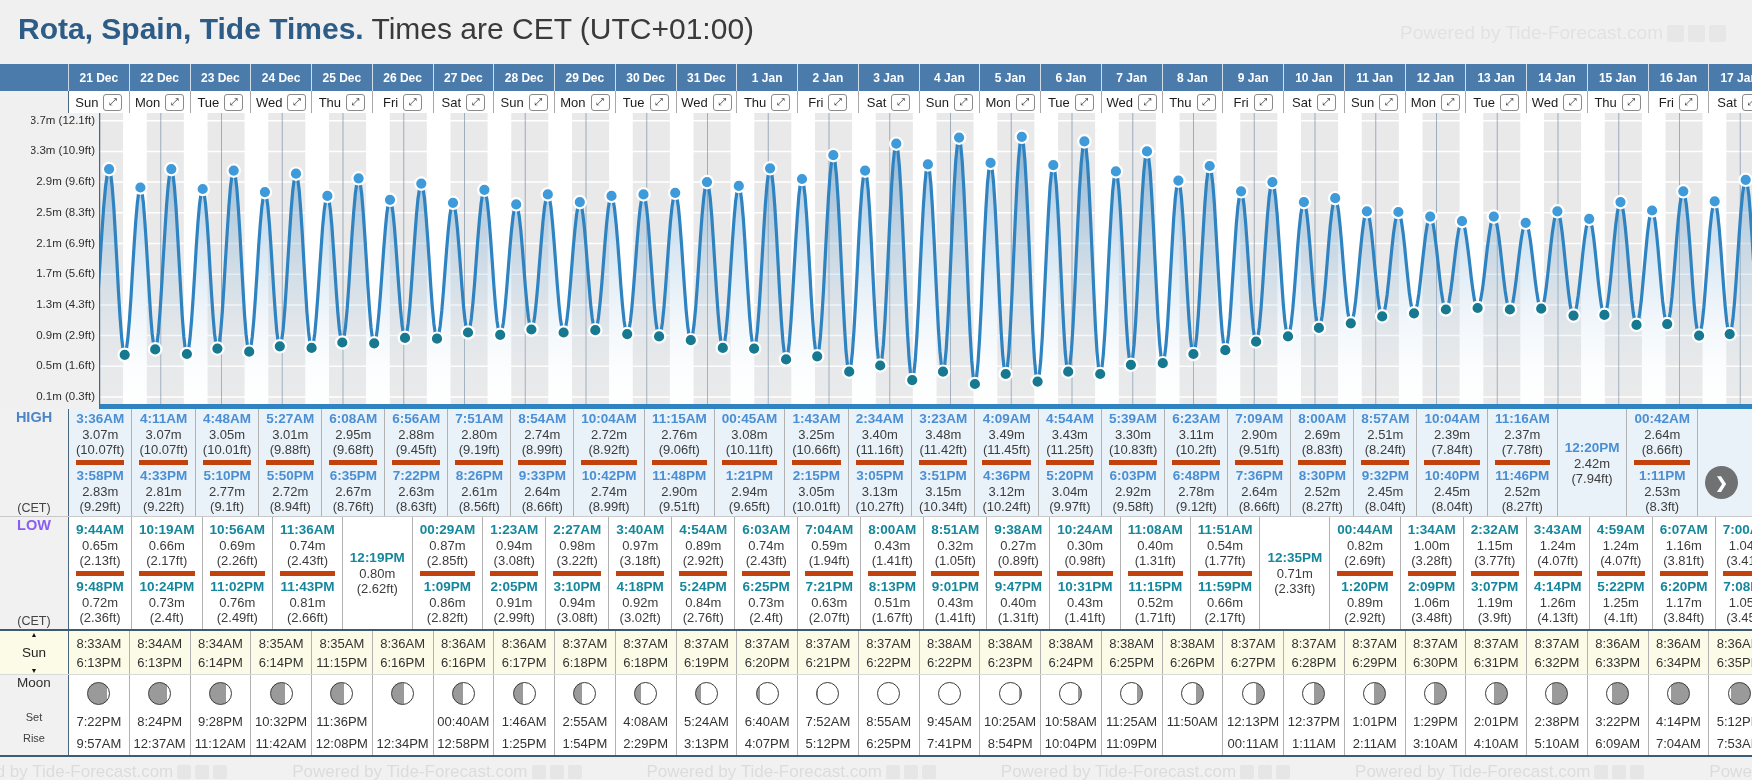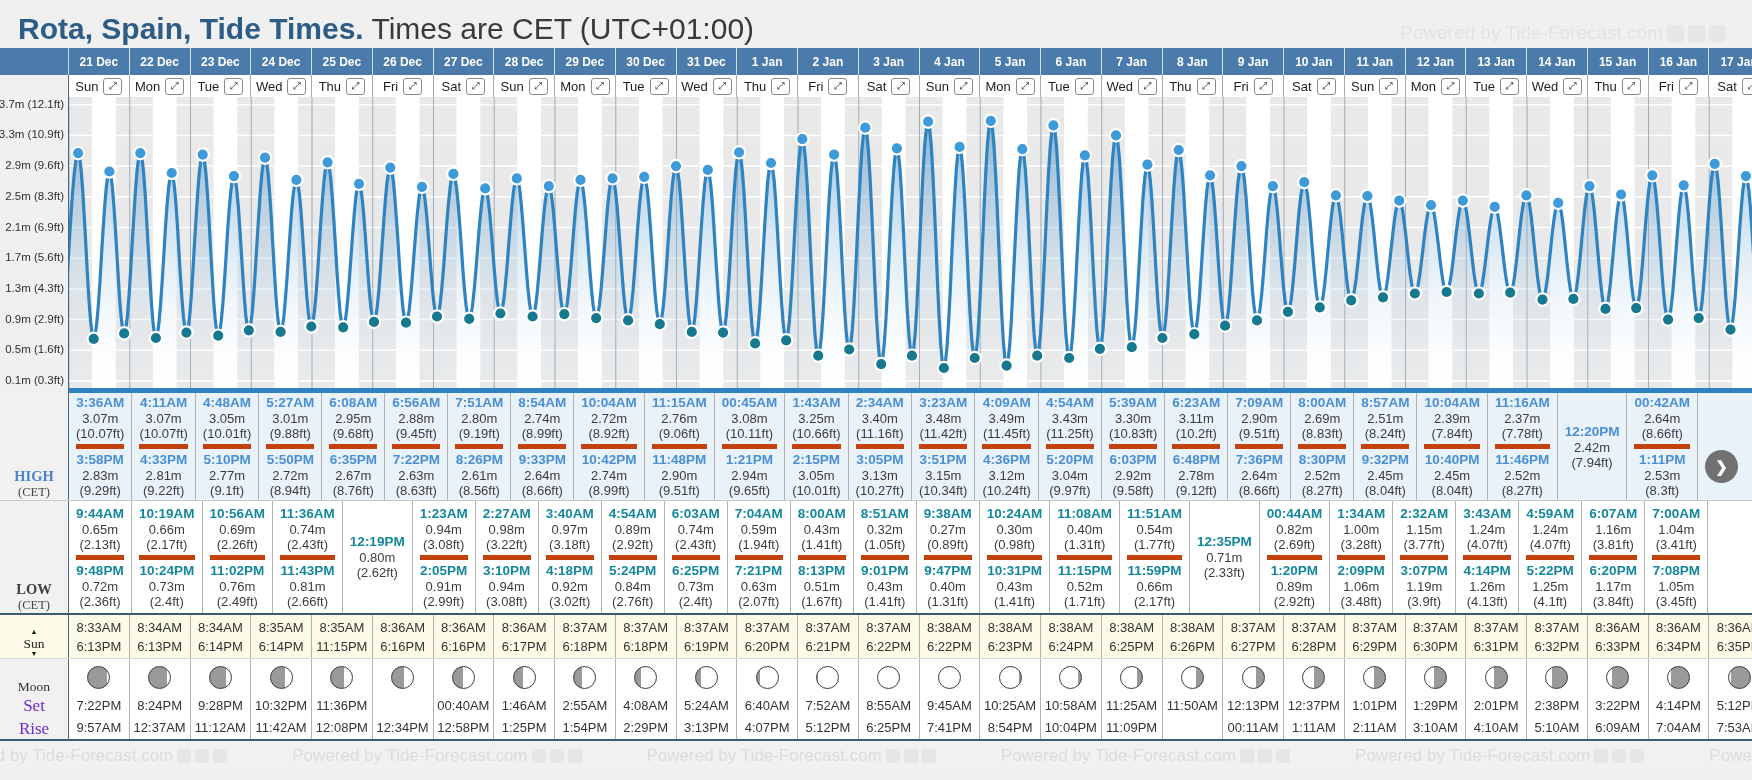--- a/index.html
+++ b/index.html
@@ -1,77 +1,77 @@
 <!DOCTYPE html>
 <html><head>
 <meta charset="utf-8">
 <style>
   html,body{margin:0;padding:0;background:#f0f0f0;font-family:"Liberation Sans",sans-serif;}
   .page{width:1752px;height:780px;overflow:hidden;position:relative;background:#f0f0f0;}
   
-  .topbar{height:48px;position:relative;}
+  .topbar{height:64px;position:relative;}
   .title{position:absolute;left:18px;top:12px;font-size:30px;white-space:nowrap;}
   .title .loc{font-weight:bold;color:#2d5c86;}
   .title .tz{color:#3a3a3a;font-weight:400;}
   .wm-top{position:absolute;right:26px;top:22px;display:flex;align-items:center;color:#e2e2e2;font-size:19px;white-space:nowrap;}
   .tile{width:17px;height:17px;background:#e7e7e7;display:inline-block;border-radius:2px;margin-left:4px;}
   
   .board{width:1752px;overflow:hidden;position:relative;}
   .row{display:flex;width:1770px;}
   .gcell{flex:0 0 69px;box-sizing:border-box;border-right:1.5px solid #49677f;background:#f1f1f1;
-         display:flex;flex-direction:column;align-items:center;justify-content:flex-end;font-family:Liberation Serif, serif;}
+         display:flex;flex-direction:column;align-items:center;justify-content:space-between;}
   .cell{flex:0 0 60.75px;box-sizing:border-box;}
   
   .date-row{height:27px;background:#4a7bab;}
   .date-row .gcell{background:#4a7bab;border-right:1px solid rgba(255,255,255,.7);}
   .date-cell{border-right:1px solid rgba(255,255,255,.75);color:#fff;font-weight:bold;font-size:12px;
              display:flex;align-items:center;justify-content:center;}
   
   .day-row{height:22px;background:#fff;}
   .day-row .gcell{background:#f0f0f0;}
   .day-cell{border-right:1px solid #a8a8a8;display:flex;align-items:center;justify-content:center;
             font-size:13px;color:#1d1d1d;background:#fff;}
   .exp{width:17px;height:15px;border:1px solid #8a8a8a;border-radius:3px;margin-left:5px;font-size:10px;
        line-height:14px;text-align:center;color:#222;background:#fff;cursor:pointer;}
   
-  .chart-row{height:296px;position:relative;display:flex;overflow:hidden;background:#fff;}
+  .chart-row{height:296px;position:relative;display:flex;overflow:hidden;background:#fff;margin-left:31px;}
   .axis-gutter{flex:0 0 69px;position:relative;border-right:1.5px solid #49677f;background:#f0f0f0;box-sizing:border-box;}
   .axis-label{position:absolute;right:4px;font-size:11.5px;color:#2e2e2e;white-space:nowrap;}
   .chart-canvas{flex:0 0 1701px;position:relative;background:#fff;}
   .chart-canvas svg{position:absolute;left:0;top:0;}
   
   .high-row{height:107px;background:#e9f1f9;border-bottom:1px solid #c9c9c9;}
   .low-row{height:112px;background:#fff;}
   .tide-cell{border-right:1px solid #b2b2b2;display:flex;flex-direction:column;justify-content:center;
              text-align:center;padding:3px 0;box-sizing:border-box;}
   .entry{padding:3px 0;margin:0 7px;}
   .entry + .entry{border-top:5px solid #c2410c;}
   .t-time{font-size:13.5px;font-weight:bold;line-height:16px;}
   .high-cell .t-time{color:#4a8fd4;}
   .low-cell .t-time{color:#15879c;}
   .t-m,.t-ft{font-size:13px;color:#3c3c3c;line-height:15px;}
   .lbl-main{font-size:14.5px;font-weight:bold;line-height:17px;}
   .lbl-main.high-c{color:#4a86c8;}
-  .lbl-main.low-c{color:#404040;}
+  .lbl-main.low-c{color:#8b5cf6;}
   .lbl-sub{font-size:12.5px;color:#444;line-height:15px;}
   
   .sun-row{height:43px;background:#fcfbe7;border-top:2px solid #3c5a70;border-bottom:1px solid #d9d9d9;}
   .sun-row .gcell{background:#fcfbe7;}
   .sun-cell{border-right:1px solid #b2b2b2;display:flex;flex-direction:column;justify-content:center;
             text-align:center;font-size:13px;color:#333;line-height:19px;}
   .sun-g .arr{font-size:7px;color:#111;line-height:7px;}
   .sun-g .sun-word{font-size:13.5px;color:#222;line-height:15px;}
   .moon-row{height:36px;background:#fff;}
   .moon-cell{border-right:1px solid #b2b2b2;display:flex;align-items:center;justify-content:center;}
   .moon-disc{width:21px;height:21px;border-radius:50%;border:1.5px solid #3a3a3a;box-sizing:content-box;}
   .set-row{height:21px;background:#fff;}
   .rise-row{height:23px;background:#fff;border-bottom:2px solid #3e5d75;}
   .sr-cell{border-right:1px solid #b2b2b2;display:flex;align-items:center;justify-content:center;
            font-size:13px;color:#333;}
-  .sr-lbl{font-size:17px;color:#6d28d9;}
+  .sr-lbl{font-size:11px;color:#404040;}
   .moon-lbl{font-size:13.5px;color:#2f2f2f;}
   
   .footer{height:30px;background:#f1f1f1;display:flex;align-items:center;overflow:hidden;}
   .wm-item{display:flex;align-items:center;color:#dcdcdc;font-size:17px;white-space:nowrap;flex:0 0 auto;margin-right:65px;}
   .wm-item .tile{width:14px;height:14px;background:#e6e6e6;}
   .wm-item:first-child{margin-left:-62px;}
   
   .next-btn{position:absolute;left:1705px;top:402px;width:33px;height:33px;border-radius:50%;
             background:rgba(95,95,95,.88);color:#fff;border:none;font-size:15px;font-weight:bold;
             display:flex;align-items:center;justify-content:center;cursor:pointer;z-index:6;padding:0;}
@@ -825,20 +825,32 @@
         </div>
         <div class="cell tide-cell low-cell">
           <div class="entry">
             <div class="t-time">12:19PM</div>
             <div class="t-m">0.80m</div>
             <div class="t-ft">(2.62ft)</div>
           </div>
         </div>
         <div class="cell tide-cell low-cell">
           <div class="entry">
+            <div class="t-time">00:29AM</div>
+            <div class="t-m">0.87m</div>
+            <div class="t-ft">(2.85ft)</div>
+          </div>
+          <div class="entry">
+            <div class="t-time">1:09PM</div>
+            <div class="t-m">0.86m</div>
+            <div class="t-ft">(2.82ft)</div>
+          </div>
+        </div>
+        <div class="cell tide-cell low-cell">
+          <div class="entry">
             <div class="t-time">1:23AM</div>
             <div class="t-m">0.94m</div>
             <div class="t-ft">(3.08ft)</div>
           </div>
           <div class="entry">
             <div class="t-time">2:05PM</div>
             <div class="t-m">0.91m</div>
             <div class="t-ft">(2.99ft)</div>
           </div>
         </div>

